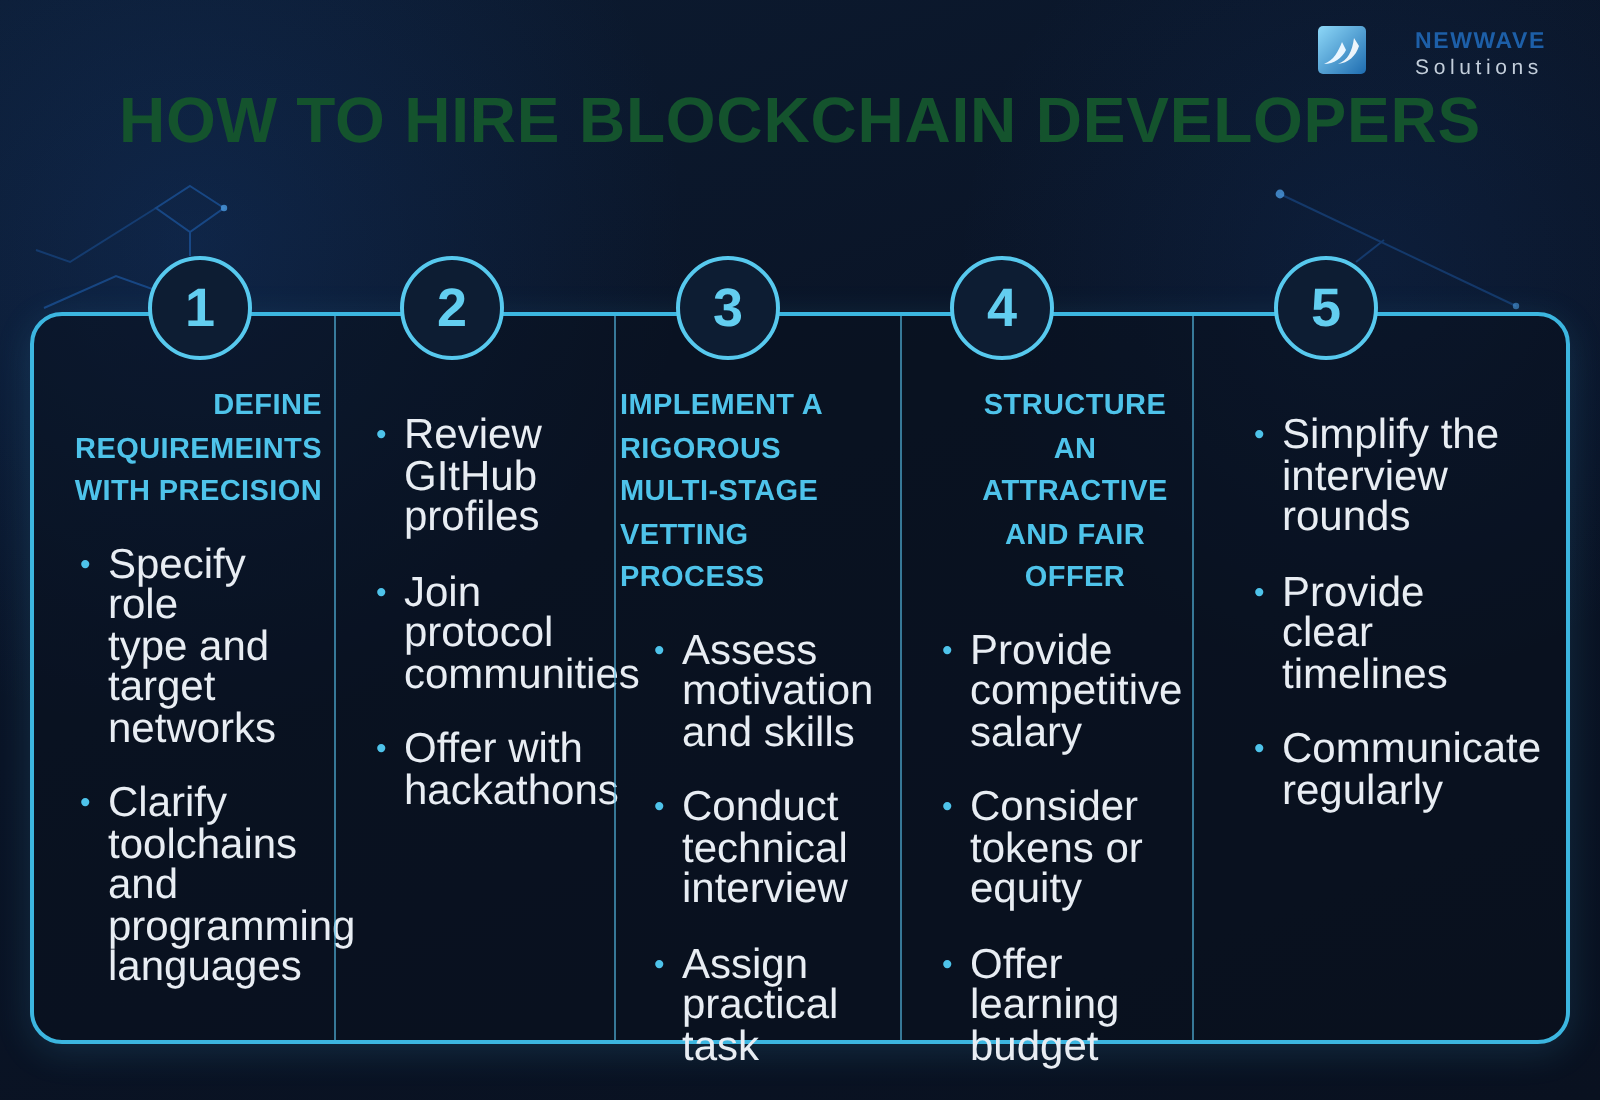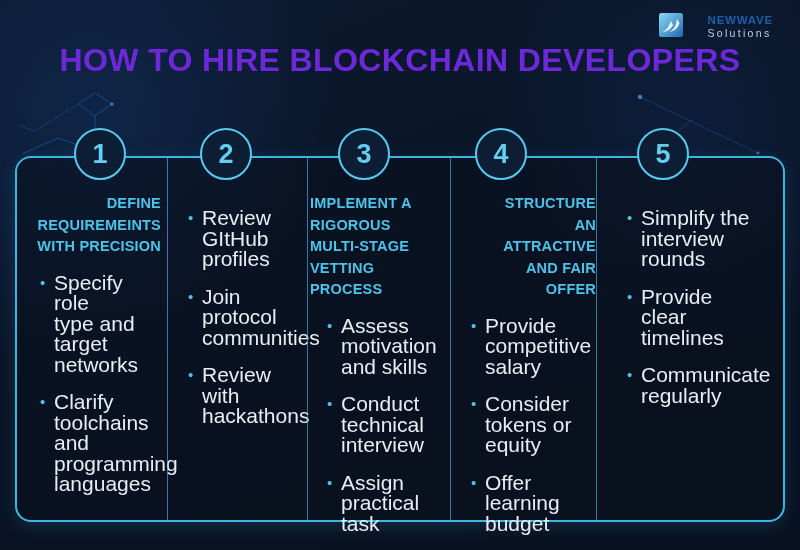--- a/index.html
+++ b/index.html
@@ -18,21 +18,21 @@
   
   .logo { position:absolute; top:13px; right:27px; display:flex; align-items:center; gap:25px; z-index:3; }
   .logo-text { display:flex; flex-direction:column; line-height:1.1; }
   .logo-name { font-size:11.5px; font-weight:bold; letter-spacing:.8px; color:#1d5fa8; }
   .logo-sub  { font-size:10.5px; letter-spacing:2.3px; color:#c3cedb; margin-top:1px; }
 
   
   .title {
     position:absolute; top:42px; left:0; width:100%;
     text-align:center; font-size:32px; font-weight:bold;
-    letter-spacing:.4px; color:#6d28d9; z-index:2;
+    letter-spacing:.4px; color:#14532d; z-index:2;
   }
 
   
   .panel {
     position:absolute; left:15px; top:156px; width:770px; height:366px;
     border:2px solid #3cb6e0; border-radius:16px;
     background:rgba(9,17,30,.55);
     box-shadow:0 4px 18px rgba(70,180,230,.16);
     z-index:1;
   }
@@ -60,21 +60,21 @@
   .circle-num { font-size:27px; font-weight:bold; color:#63cef0; }
 
   
   .step-heading {
     font-size:14.5px; font-weight:bold; line-height:21.5px;
     letter-spacing:.2px; color:#4ec3ea; white-space:pre-line;
   }
   .step:nth-child(1) .step-heading{ text-align:right; padding:0 6px; }
   .step:nth-child(2) .step-heading{ text-align:center; padding:0 4px; }
   .step:nth-child(3) .step-heading{ padding:0 2px; }
-  .step:nth-child(4) .step-heading{ text-align:right; padding-left:28px; }
+  .step:nth-child(4) .step-heading{ text-align:center; padding-left:28px; }
   .step:nth-child(5) .step-heading{ text-align:left; padding-left:31px; }
 
   
   .bullets { list-style:none; margin-top:15px; margin-right:4px; }
   .step:nth-child(1) .bullets{ margin-left:23px; }
   .step:nth-child(2) .bullets{ margin-left:20px; }
   .step:nth-child(3) .bullets{ margin-left:19px; }
   .step:nth-child(4) .bullets{ margin-left:20px; }
   .step:nth-child(5) .bullets{ margin-left:30px; }
   .bullets li {
@@ -153,21 +153,21 @@
   <div class="step align-center">
     <div class="circle">
       <span class="circle-num">2</span>
     </div>
     <ul class="bullets">
           <li>Review
 GItHub
 profiles</li>
           <li>Join protocol
 communities</li>
-          <li>Review with
+          <li>Offer with
 hackathons</li>
         </ul>
   </div>
 
   <div class="step align-center">
     <div class="circle">
       <span class="circle-num">3</span>
     </div>
     <div class="step-heading">IMPLEMENT A
 RIGOROUS

